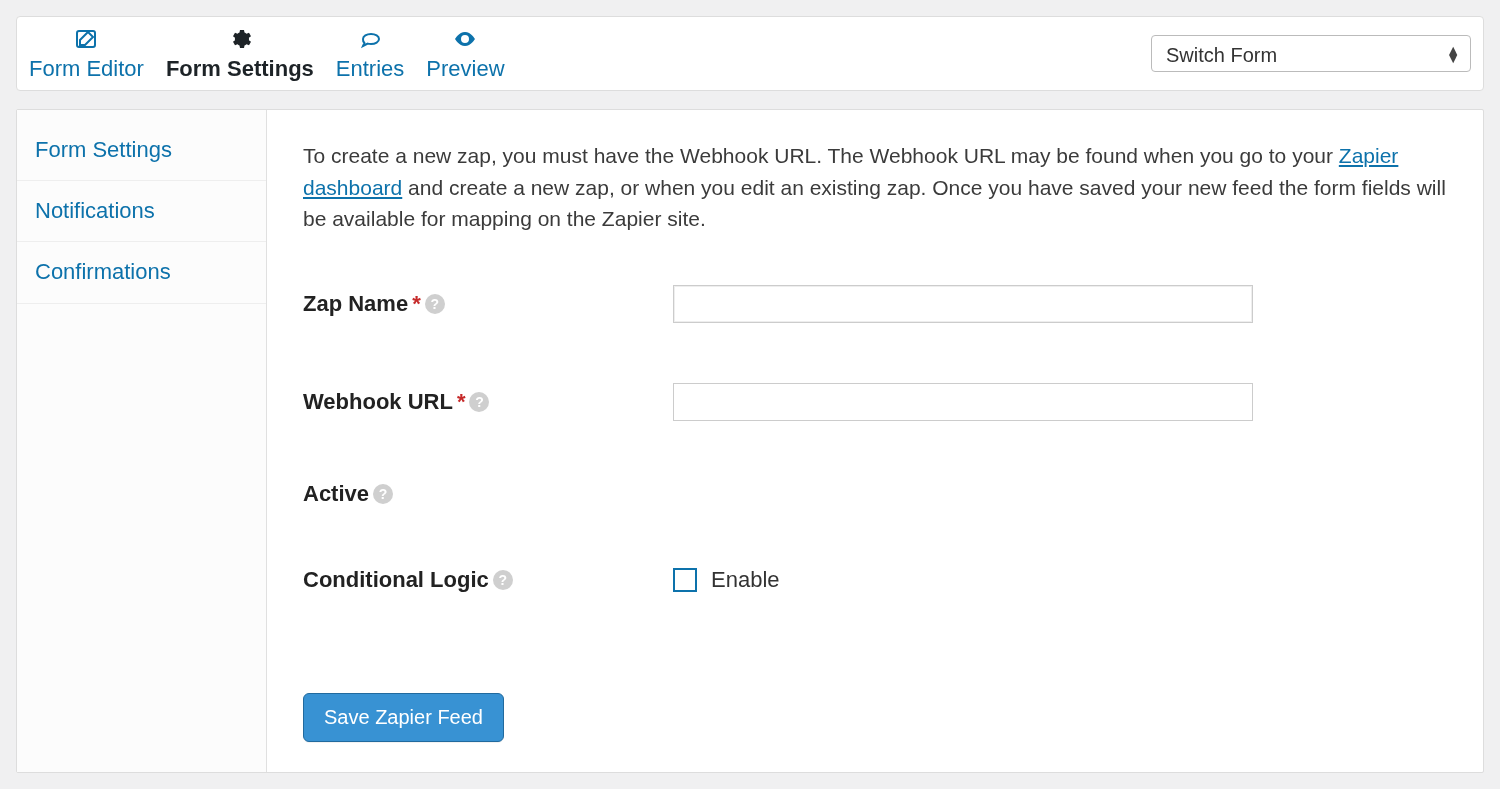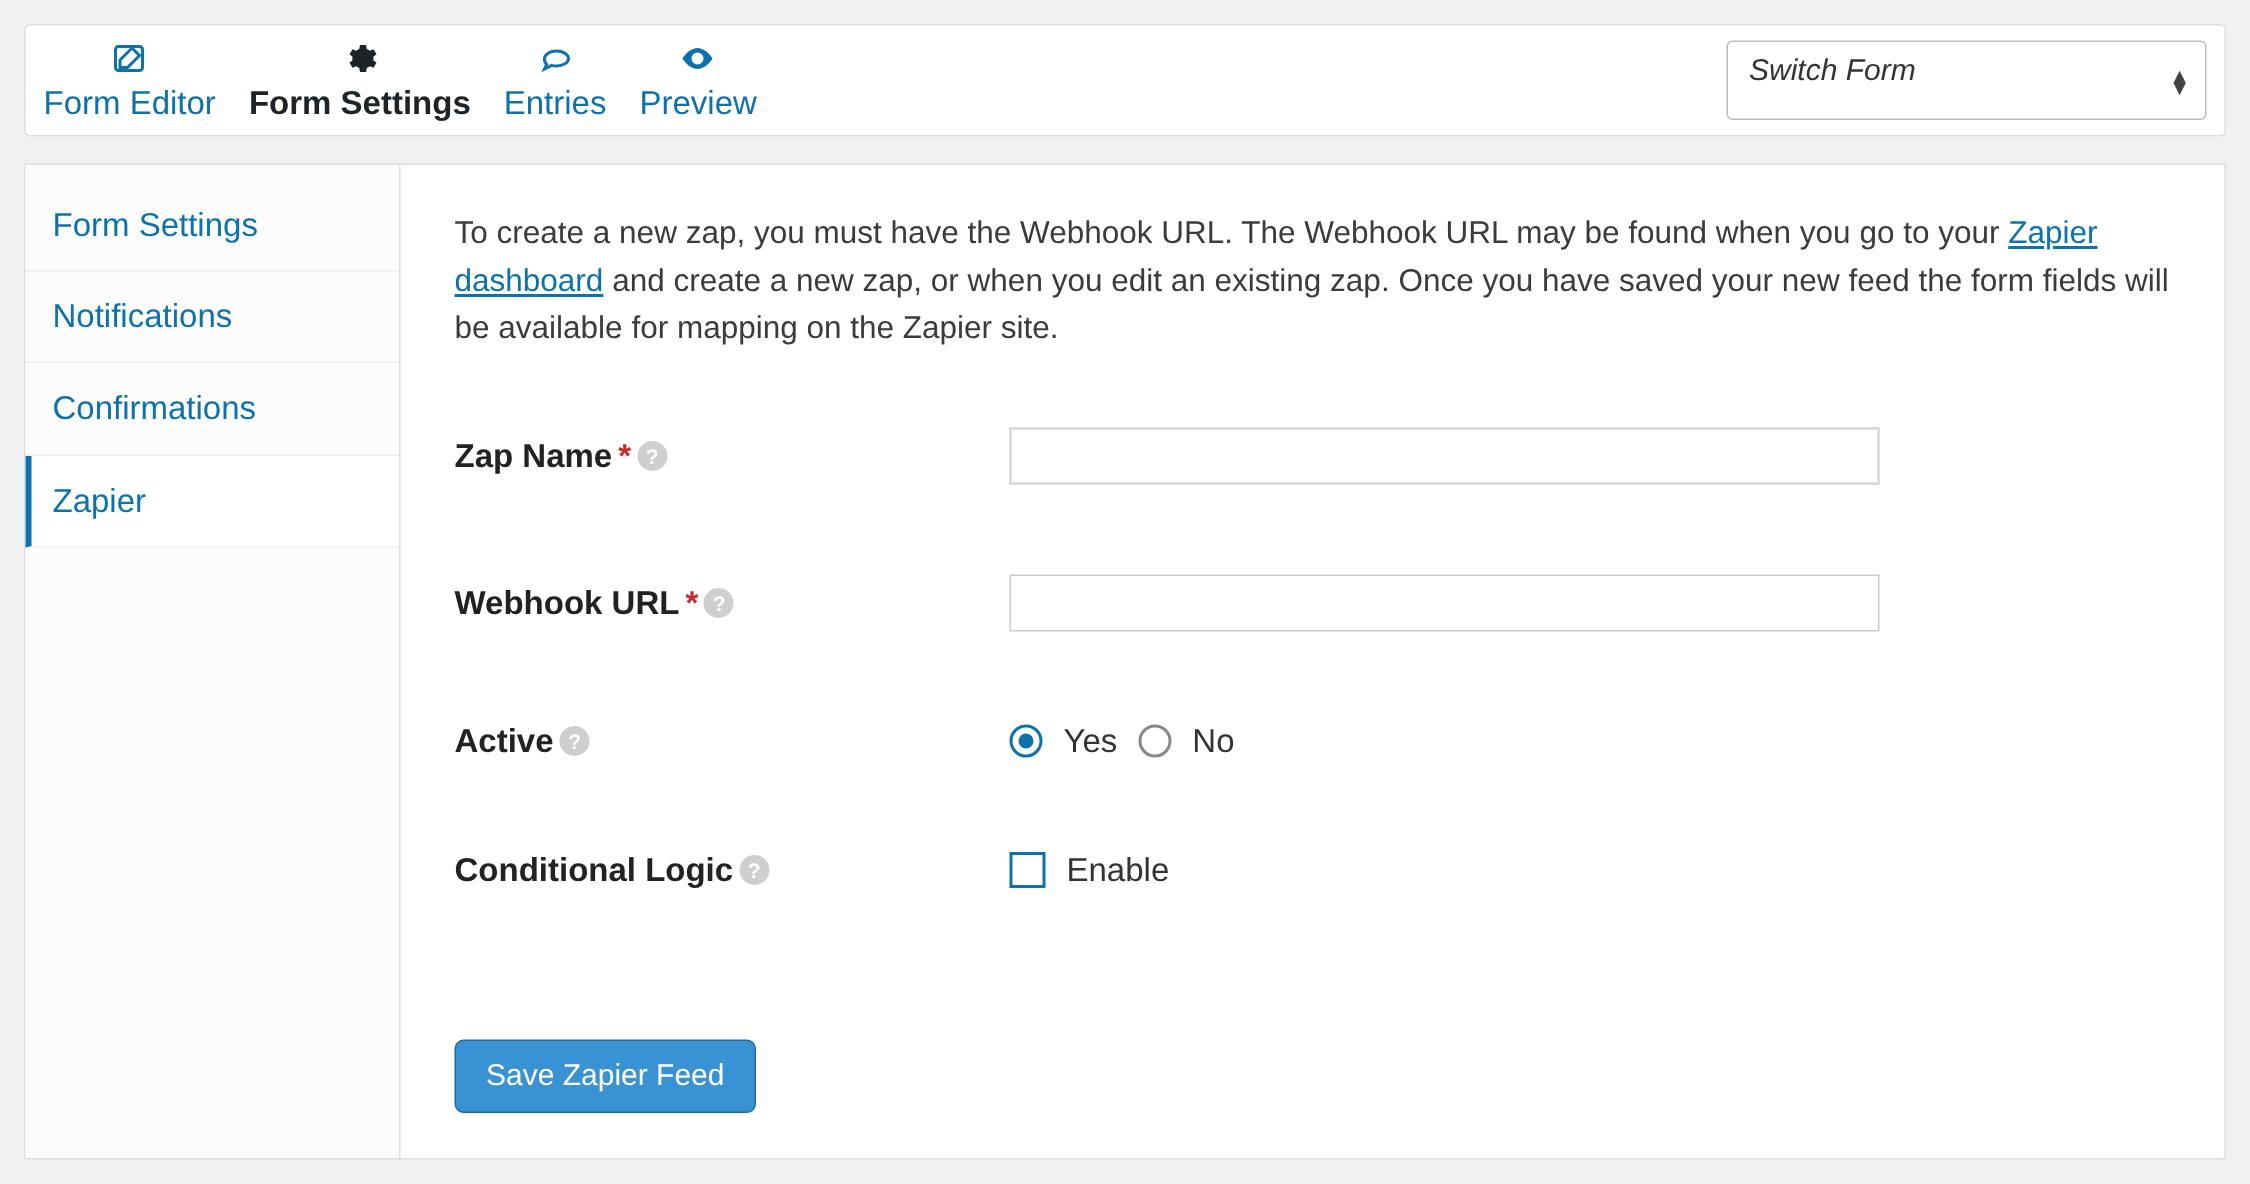--- a/index.html
+++ b/index.html
@@ -32,26 +32,25 @@
     flex-direction: column;
   }
   .topnav-item.active { color: #1d2327; font-weight: 600; }
   .topnav-item .icn { width: 24px; height: 24px; }
   .spacer { flex: 1; }
   .switch-select-wrap {
     position: relative;
     border: 1px solid #bbb;
     border-radius: 4px;
     background: #fff;
-    padding: 8px 34px 20px 14px;
+    padding: 8px 34px 4px 14px;
     font-size: 20px;
     color: #333;
     cursor: pointer;
     min-width: 320px;
-    font-style: italic;
   }
   .switch-select-wrap .updn {
     position: absolute;
     right: 10px;
     top: 50%;
     transform: translateY(-50%);
     font-size: 14px;
     line-height: 8px;
     color: #444;
     pointer-events: none;
@@ -221,23 +220,20 @@
   <div class="sidebar">
     <div class="sidebar-item">
       <span>Form Settings</span>
     </div>
     <div class="sidebar-item">
       <span>Notifications</span>
     </div>
     <div class="sidebar-item">
       <span>Confirmations</span>
     </div>
-    <div class="sidebar-item active">
-      <span>Zapier</span>
-    </div>
   </div>
 
   <div class="content">
     <div class="intro">
       <span>To create a new zap, you must have the Webhook URL. The Webhook URL may be found when you go to your </span>
       <a href="#">Zapier dashboard</a>
       <span> and create a new zap, or when you edit an existing zap. Once you have saved your new feed the form fields will be available for mapping on the Zapier site.</span>
     </div>
 
     <div class="row">
@@ -260,26 +256,20 @@
       <div class="fieldcol">
         <input class="text-input" type="text" value="" style="">
       </div>
     </div>
 
     <div class="row">
       <div class="label">
         <span>Active</span>
         <span class="help-dot">?</span>
       </div>
-      <div class="fieldcol radio-set">
-        <span class="radio sel"></span>
-        <span>Yes</span>
-        <span class="radio unsel"></span>
-        <span>No</span>
-      </div>
     </div>
 
     <div class="row">
       <div class="label">
         <span>Conditional Logic</span>
         <span class="help-dot">?</span>
       </div>
       <div class="fieldcol" style="display:flex;align-items:center;font-size:22px">
         <span class="cbx"></span>
         <span>Enable</span>

